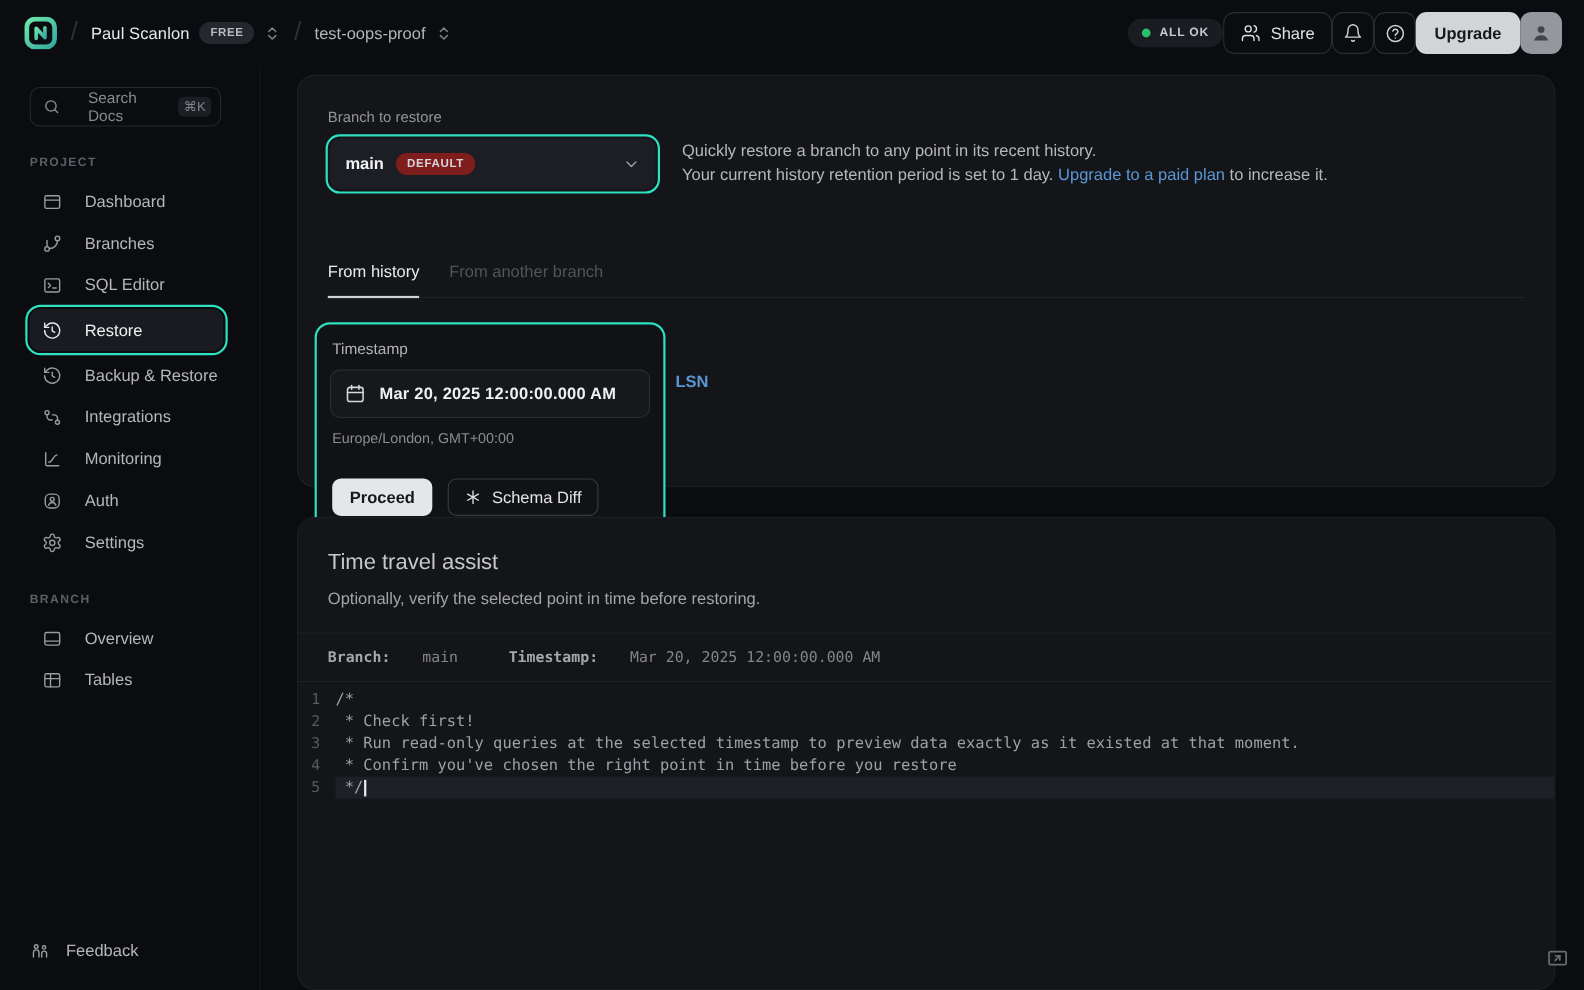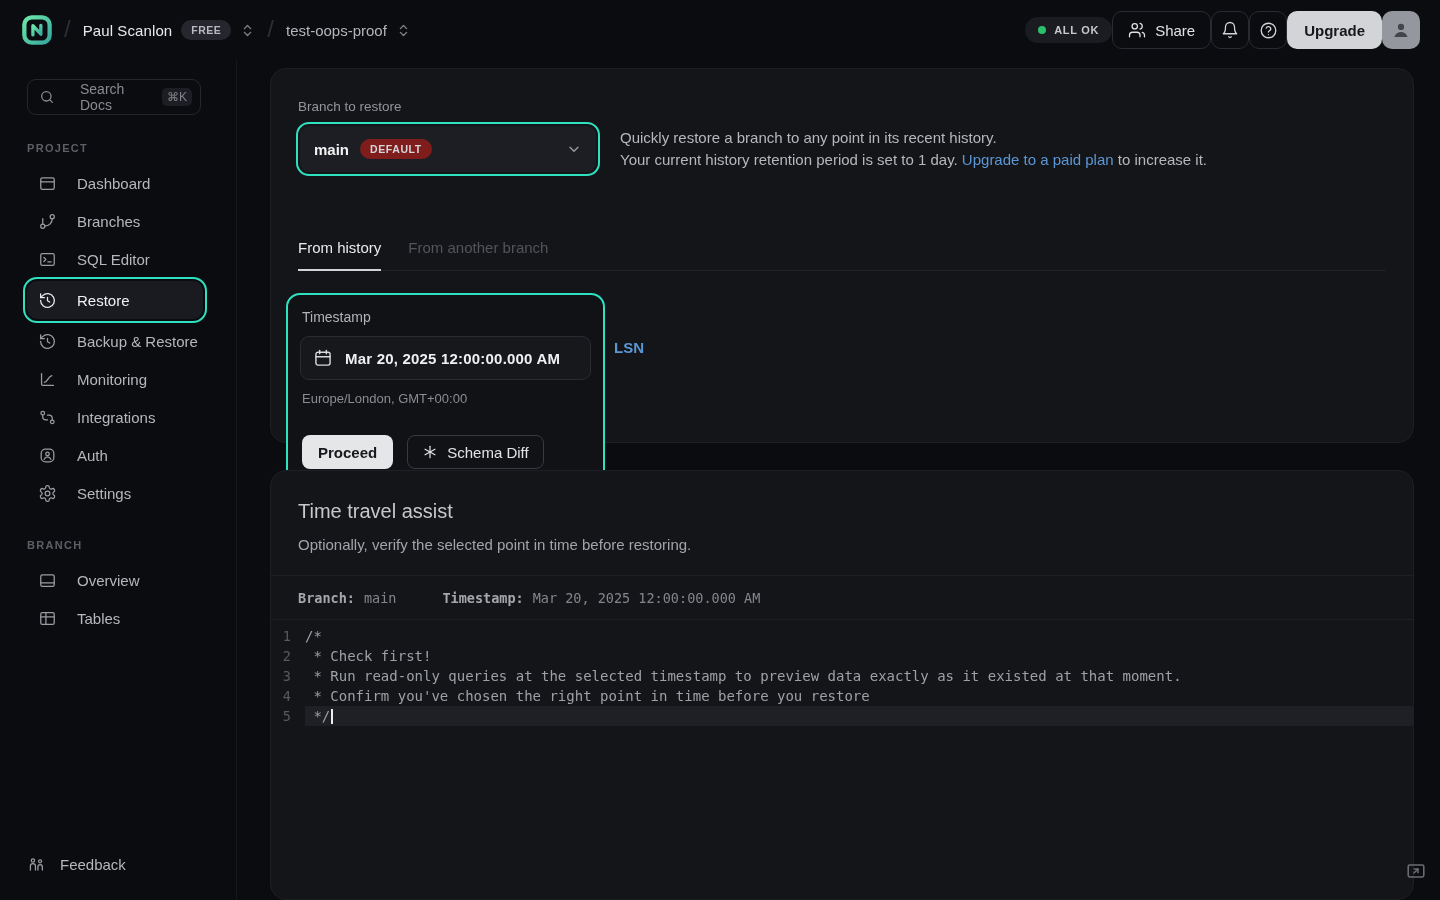--- a/index.html
+++ b/index.html
@@ -87,21 +87,21 @@
   .tz{font-size:13px;color:#8b8c92;margin:11px 0 0 2px;}
   .btn-row{display:flex;gap:14px;margin:29px 0 3px 2px;}
   .btn-proceed{height:34px;padding:0 16px;border:none;border-radius:8px;background:#e5e6e8;color:#17181b;font-size:15px;font-weight:600;font-family:inherit;cursor:pointer;}
   .btn-schema{height:34px;padding:0 14px;border:1px solid #3a3b41;border-radius:8px;background:transparent;color:#e2e3e6;font-size:15px;font-family:inherit;display:flex;align-items:center;gap:9px;cursor:pointer;}
   .lsn{font-size:15px;font-weight:600;color:var(--link);margin-top:46px;cursor:pointer;}
 
   .tt-head{padding:29px 27px 22px 27px;}
   .tt-title{font-size:20px;font-weight:500;color:#c7c8cc;}
   .tt-sub{font-size:15px;color:#a3a4aa;margin-top:13px;}
   .tt-meta{height:45px;border-top:1px solid #1f2026;border-bottom:1px solid #1f2026;display:flex;align-items:center;padding:0 27px;gap:46px;font-family:"DejaVu Sans Mono", monospace;font-size:13.5px;}
-  .meta-pair{display:flex;align-items:center;}
+  .meta-pair{display:flex;align-items:center;gap:20px;}
   .meta-label{color:#a6a7ad;font-weight:700;}
   .meta-value{color:#84858c;margin-left:9px;}
 
   .code{padding-top:6px;font-family:"DejaVu Sans Mono", monospace;font-size:14px;}
   .code-line{display:flex;height:20px;line-height:20px;}
   .gutter{flex:none;width:34px;text-align:right;padding-right:14px;color:#585a60;font-size:13.5px;}
   .code-text{white-space:pre;color:#9da0a6;}
   .code-line.active .line-fill{background:#1f2026;}
   .line-fill{flex:1;display:flex;}
   .cursor{width:1.5px;height:15px;background:#eceded;margin-top:2.5px;margin-left:1px;}
@@ -251,36 +251,36 @@
           <path d="M3.3 12a8.7 8.7 0 1 0 2.6-6.2L3.3 8.3"></path>
           <path d="M3.3 3.5v4.8h4.8"></path>
           <path d="M12 8v4.3l2.8 1.7"></path>
         </svg>
       </span>
     <span class="nav-label">Backup &amp; Restore</span>
   </div>
   <div class="nav-item">
     <span>
         <svg width="19" height="19" viewBox="0 0 24 24" fill="none" stroke="currentColor" stroke-width="1.6" stroke-linecap="round" stroke-linejoin="round">
-          <path d="M4.5 4.5V18a1.5 1.5 0 0 0 1.5 1.5h13.5"></path>
-          <path d="M8 15.5c4.5 0 4.5-7.5 9.5-8.5"></path>
-        </svg>
-      </span>
-    <span class="nav-label">Monitoring</span>
-  </div>
-  <div class="nav-item">
-    <span>
-        <svg width="19" height="19" viewBox="0 0 24 24" fill="none" stroke="currentColor" stroke-width="1.6" stroke-linecap="round" stroke-linejoin="round">
           <circle cx="6" cy="6.5" r="2.3"></circle>
           <circle cx="18" cy="17.5" r="2.3"></circle>
           <path d="M6 9v2a4 4 0 0 0 4 4h2"></path>
           <path d="M18 15v-2a4 4 0 0 0-4-4h-2"></path>
         </svg>
       </span>
     <span class="nav-label">Integrations</span>
+  </div>
+  <div class="nav-item">
+    <span>
+        <svg width="19" height="19" viewBox="0 0 24 24" fill="none" stroke="currentColor" stroke-width="1.6" stroke-linecap="round" stroke-linejoin="round">
+          <path d="M4.5 4.5V18a1.5 1.5 0 0 0 1.5 1.5h13.5"></path>
+          <path d="M8 15.5c4.5 0 4.5-7.5 9.5-8.5"></path>
+        </svg>
+      </span>
+    <span class="nav-label">Monitoring</span>
   </div>
   <div class="nav-item">
     <span>
         <svg width="19" height="19" viewBox="0 0 24 24" fill="none" stroke="currentColor" stroke-width="1.6" stroke-linecap="round" stroke-linejoin="round">
           <rect x="4" y="4" width="16" height="16" rx="5.5"></rect>
           <circle cx="12" cy="10" r="2.2"></circle>
           <path d="M7.8 16.8c.9-2.1 2.5-3.1 4.2-3.1s3.3 1 4.2 3.1"></path>
         </svg>
       </span>
     <span class="nav-label">Auth</span>

